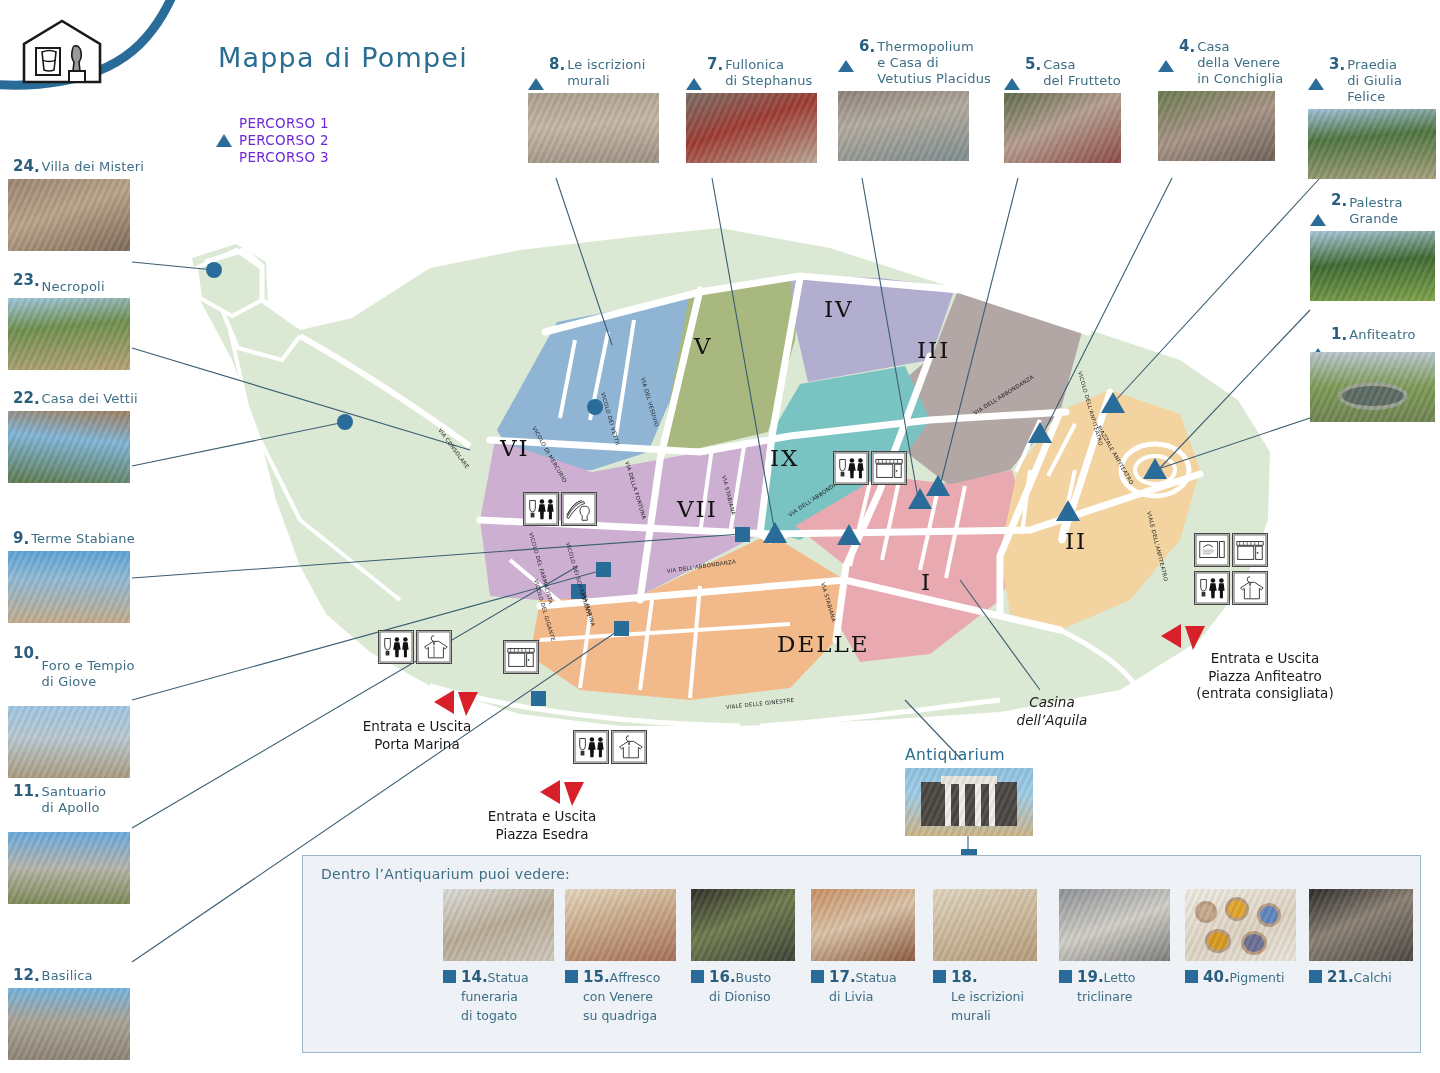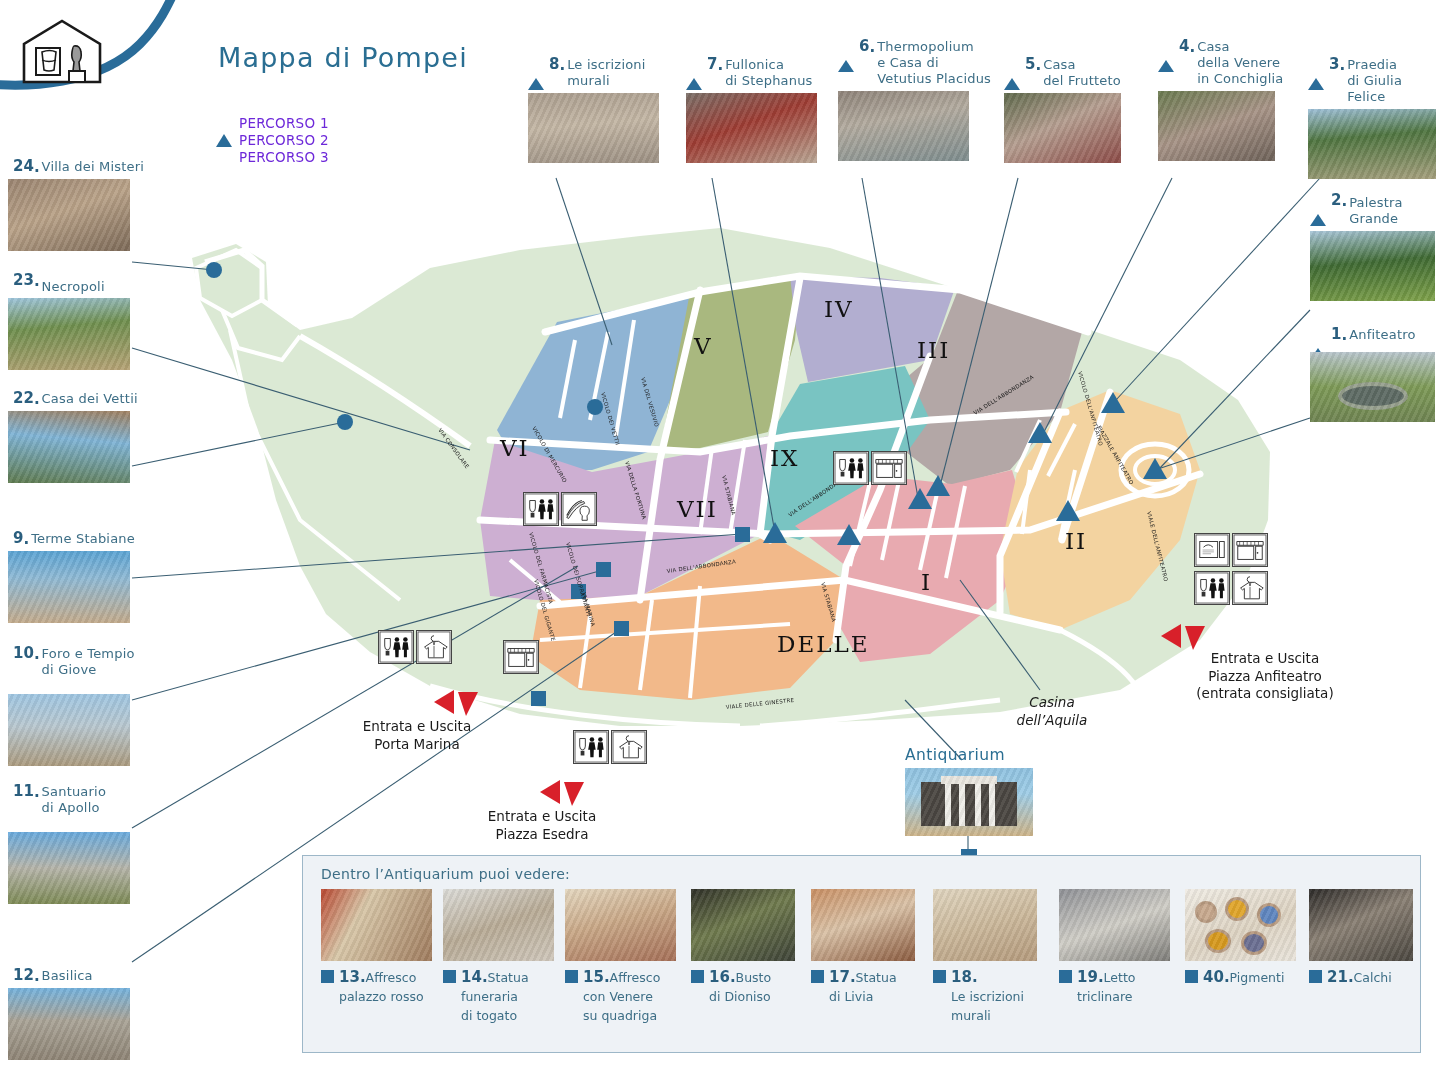--- a/index.html
+++ b/index.html
@@ -507,21 +507,21 @@
       <span class="poi-txt" style="margin-top:1px;white-space:pre-line">Terme Stabiane</span>
     </div>
     <div class="ph poi-img" style="width:122px;height:72px;background:linear-gradient(180deg,#5ba4d4 0%,#8fb9d4 38%,#c3ab8c 100%);"></div>
   </div>
 
   <div class="poi" style="left:8px;top:645px;">
     <div class="poi-head">
       <span class="poi-sym"><span class="ps-sq"></span></span>
       <span class="poi-num">10</span>
       <span class="poi-dot">.</span>
-      <span class="poi-txt" style="margin-top:1px;white-space:pre-line">Foro e Tempio
+      <span class="poi-txt" style="margin-top:13px;white-space:pre-line">Foro e Tempio
 di Giove</span>
     </div>
     <div class="ph poi-img" style="margin-top:16px;width:122px;height:72px;background:linear-gradient(180deg,#9fc6e2 0%,#b8c7cf 45%,#ab9b7f 100%);"></div>
   </div>
 
   <div class="poi" style="left:8px;top:783px;">
     <div class="poi-head">
       <span class="poi-sym"><span class="ps-sq"></span></span>
       <span class="poi-num">11</span>
       <span class="poi-dot">.</span>
@@ -628,28 +628,20 @@
       <span class="poi-txt" style="margin-top:1px;white-space:pre-line">Anfiteatro</span>
     </div>
     <div class="ph poi-img" style="margin-top:4px;width:125px;height:70px;background:linear-gradient(180deg,#b9c6cd 0%,#7d9a56 50%,#6f8452 100%);">
       <div style="position:absolute;left:28px;top:30px;width:70px;height:28px;border-radius:50%;background:#5d6a63;border:4px solid #97a08e;"></div>
     </div>
   </div>
 
   <div id="antiq-panel">
     <div id="antiq-title">Dentro l’Antiquarium puoi vedere:</div>
 
-    <div class="antiq-item" style="left:18px;width:118px;">
-      <div class="ph antiq-img" style="width:111px;height:72px;background:linear-gradient(120deg,#b9462f 0%,#d8c7a8 35%,#9e7a5c 100%);"></div>
-      <div class="antiq-cap">
-        <span class="ps-sq"></span>
-        <span><span class="antiq-num">13</span><span class="antiq-num">.</span><span class="antiq-txt" style="white-space:pre-line">Affresco
-palazzo rosso</span></span>
-      </div>
-    </div>
 
     <div class="antiq-item" style="left:140px;width:118px;">
       <div class="ph antiq-img" style="width:111px;height:72px;background:linear-gradient(160deg,#dcdcd8 0%,#b8ab96 50%,#cfc7bb 100%);"></div>
       <div class="antiq-cap">
         <span class="ps-sq"></span>
         <span><span class="antiq-num">14</span><span class="antiq-num">.</span><span class="antiq-txt" style="white-space:pre-line">Statua
 funeraria
 di togato</span></span>
       </div>
     </div>

